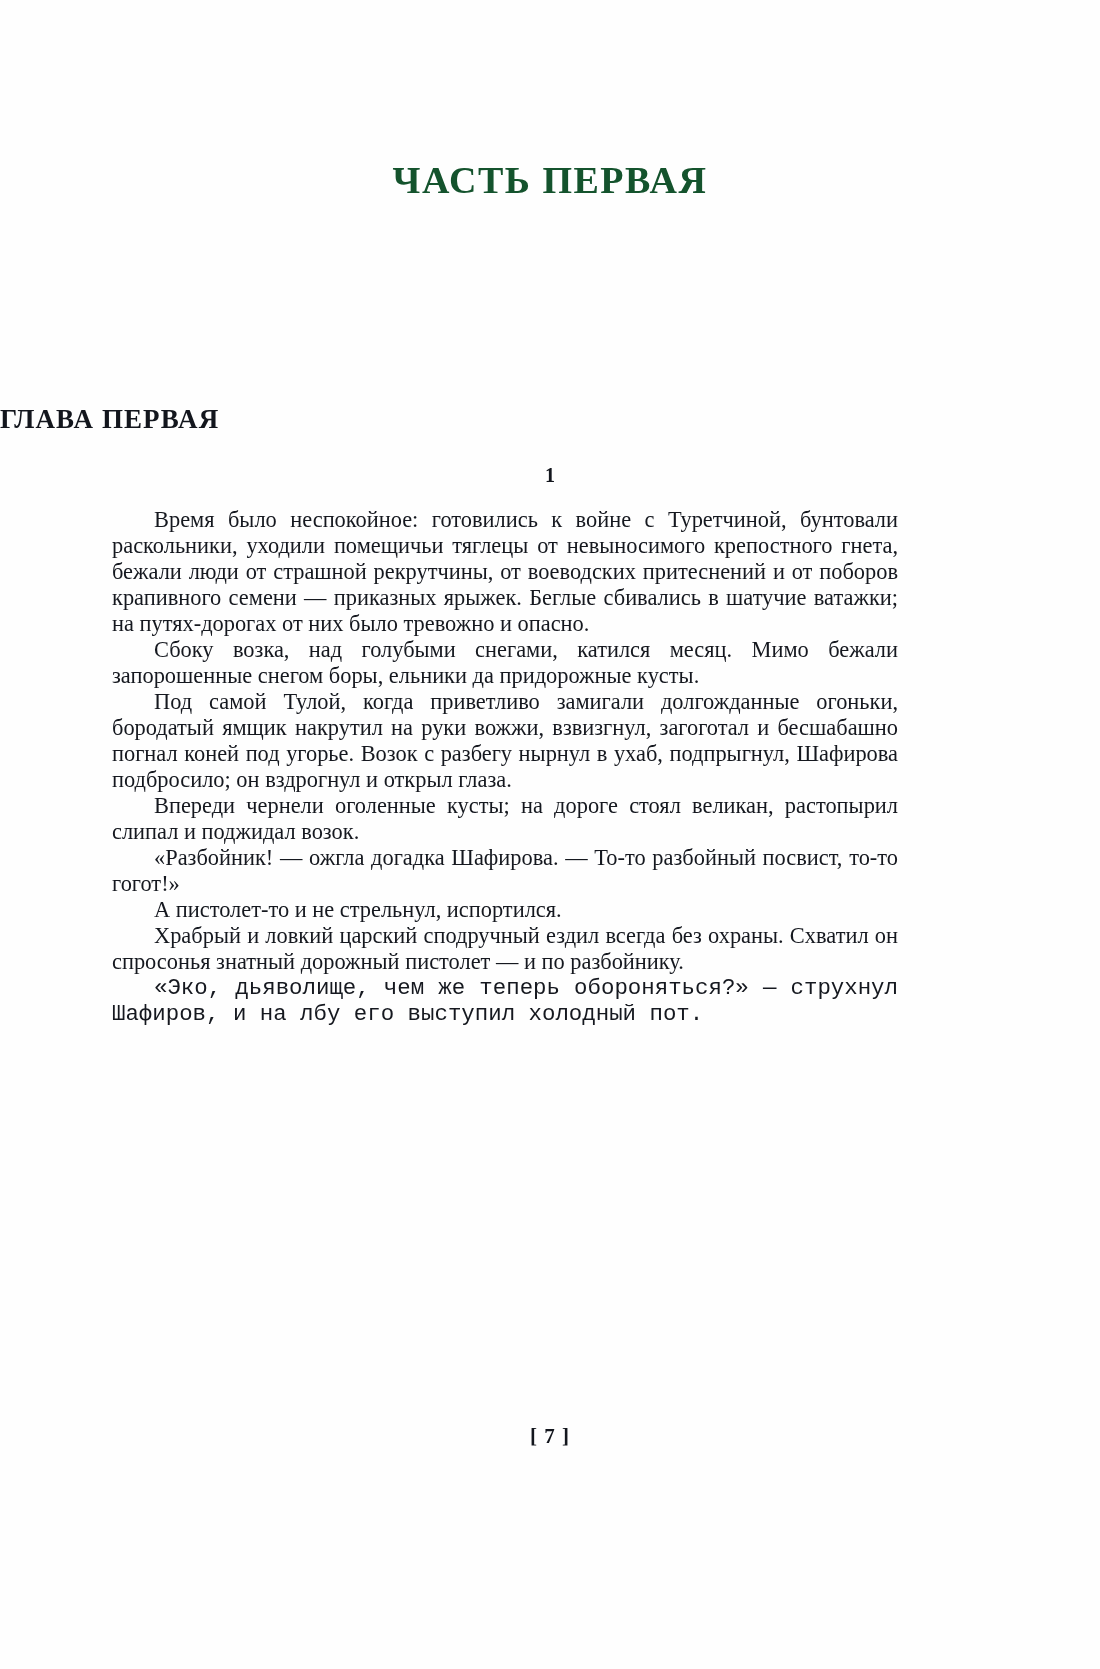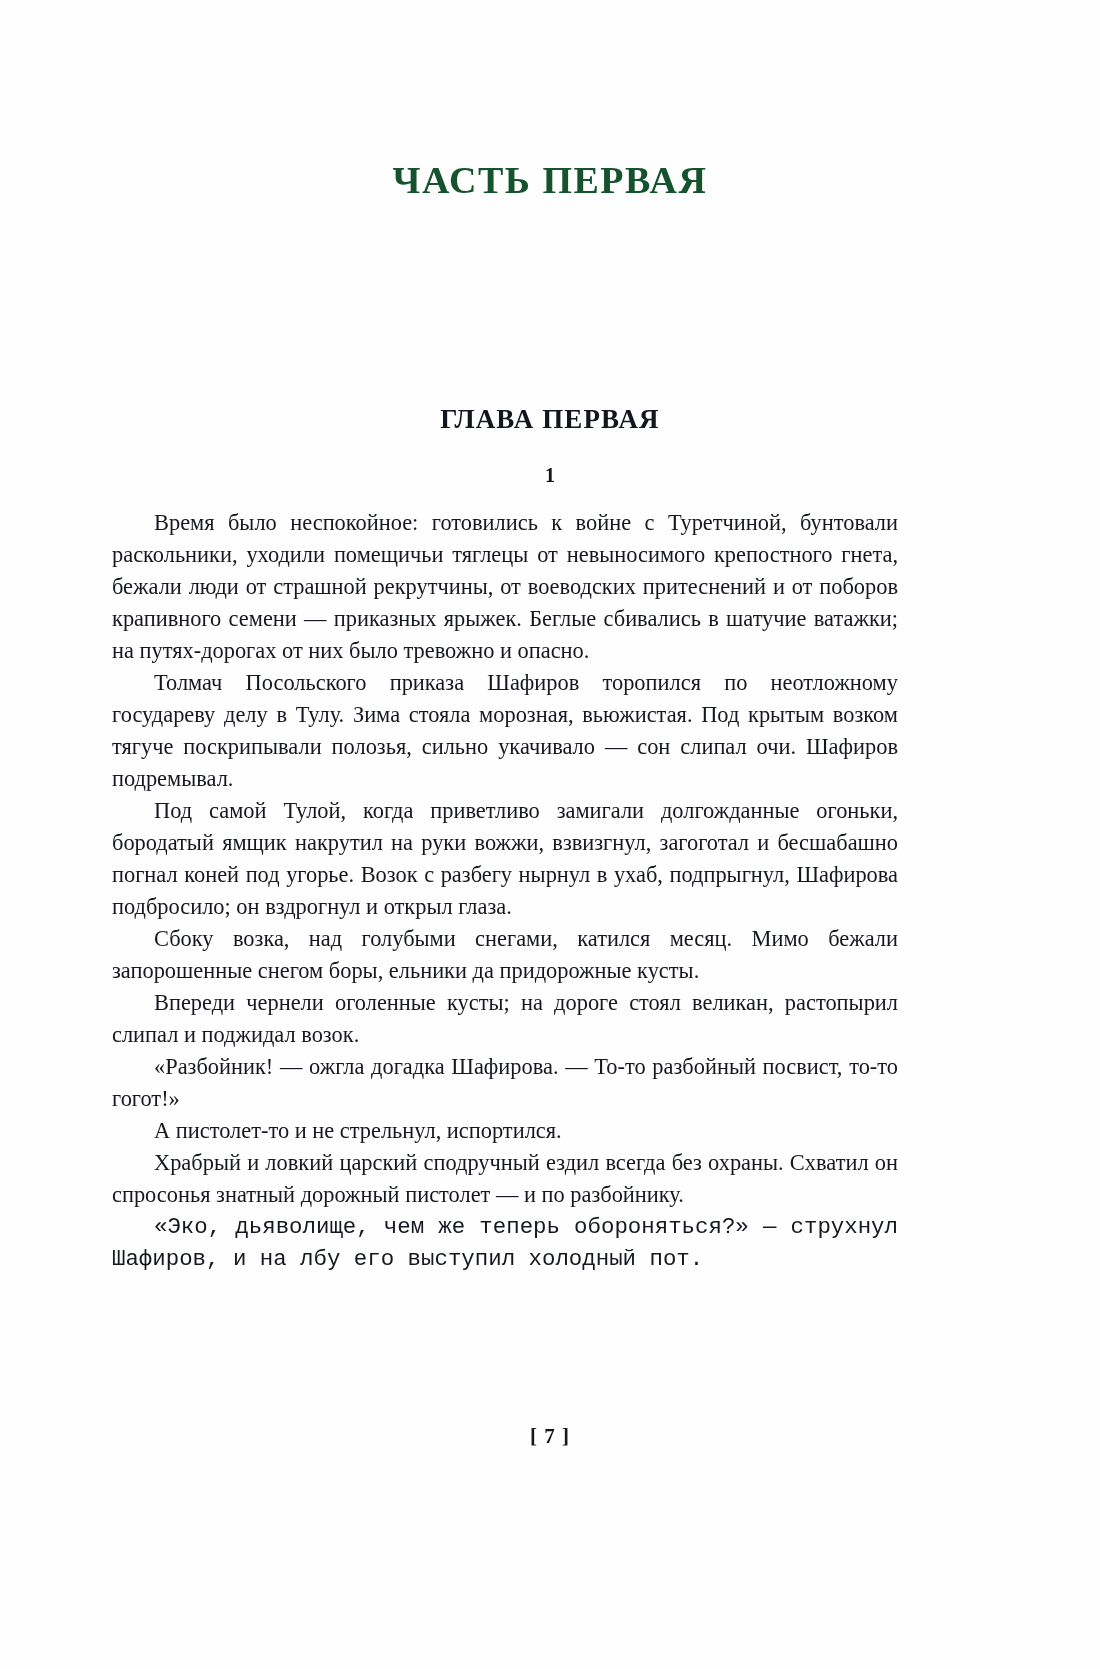--- a/index.html
+++ b/index.html
@@ -32,21 +32,21 @@
     letter-spacing: 1.5px;
     color: #14532d;
   }
 
   
   .chapter-title {
     position: absolute;
     top: 404px;
     left: 0;
     width: 1100px;
-    text-align: center;
+    text-align: left;
     font-size: 27px;
     font-weight: bold;
     letter-spacing: 1.1px;
     color: #13161d;
   }
 
   
   .section-number {
     position: absolute;
     top: 464px;
@@ -58,21 +58,21 @@
     color: #13161d;
   }
 
   
   .body-block {
     position: absolute;
     top: 507px;
     left: 112px;
     width: 786px;
     font-size: 22.4px;
-    line-height: 32px;
+    line-height: 26px;
     text-align: justify;
     text-justify: inter-word;
     color: #15181f;
     -webkit-hyphens: manual;
     hyphens: manual;
   }
   .body-block p {
     margin: 0;
     text-indent: 42px;
   }
@@ -105,23 +105,22 @@
 <div class="page">
 
   <div class="part-title">ЧАСТЬ ПЕРВАЯ</div>
 
   <div class="chapter-title">ГЛАВА ПЕРВАЯ</div>
 
   <div class="section-number">1</div>
 
   <div class="body-block">
     <p>Время было неспокойное: готовились к войне с Туретчиной, бунтовали раскольники, уходили помещичьи тяглецы от невыносимого крепостного гнета, бежали люди от страшной рекрутчины, от воеводских притеснений и от поборов крапивного семени — приказных ярыжек. Беглые сбивались в шатучие ватажки; на путях-дорогах от них было тревожно и опасно.</p>
-    <p>Толмач Посольского приказа Шафиров торопился по неотложному государеву делу в Тулу. Зима стояла морозная, вьюжистая. Под крытым возком тягуче поскрипывали полозья, сильно укачивало — сон слипал очи. Шафиров подремывал.</p>
+    <p>Сбоку возка, над голубыми снегами, катился месяц. Мимо бежали запорошенные снегом боры, ельники да придорожные кусты.</p>
     <p>Под самой Тулой, когда приветливо замигали долгожданные огоньки, бородатый ямщик накрутил на руки вожжи, взвизгнул, загоготал и бесшабашно погнал коней под угорье. Возок с разбегу нырнул в ухаб, подпрыгнул, Шафирова подбросило; он вздрогнул и открыл глаза.</p>
-    <p>Сбоку возка, над голубыми снегами, катился месяц. Мимо бежали запорошенные снегом боры, ельники да придорожные кусты.</p>
     <p>Впереди чернели оголенные кусты; на дороге стоял великан, растопырил слипал и поджидал возок.</p>
     <p>«Разбойник! — ожгла догадка Шафирова. — То-то разбойный посвист, то-то гогот!»</p>
     <p>А пистолет-то и не стрельнул, испортился.</p>
     <p>Храбрый и ловкий царский сподручный ездил всегда без охраны. Схватил он спросонья знатный дорожный пистолет — и по разбойнику.</p>
     <p>«Эко, дьяволище, чем же теперь обороняться?» — струхнул Шафиров, и на лбу его выступил холодный пот.</p>
   </div>
 
   <div class="folio">[ 7 ]</div>
 
 </div>

